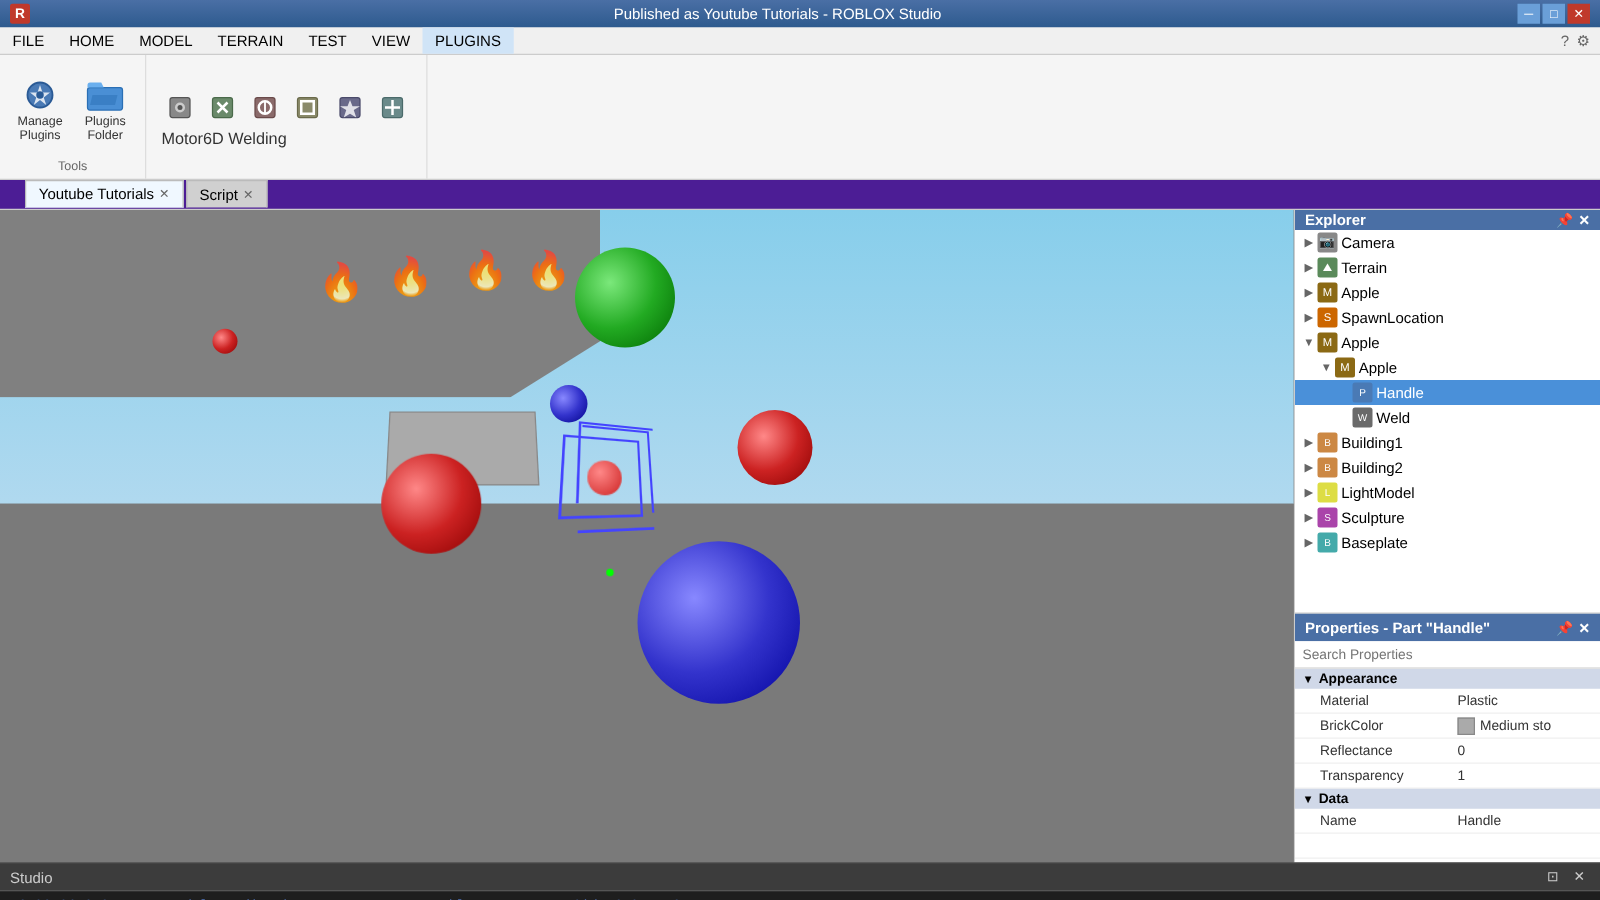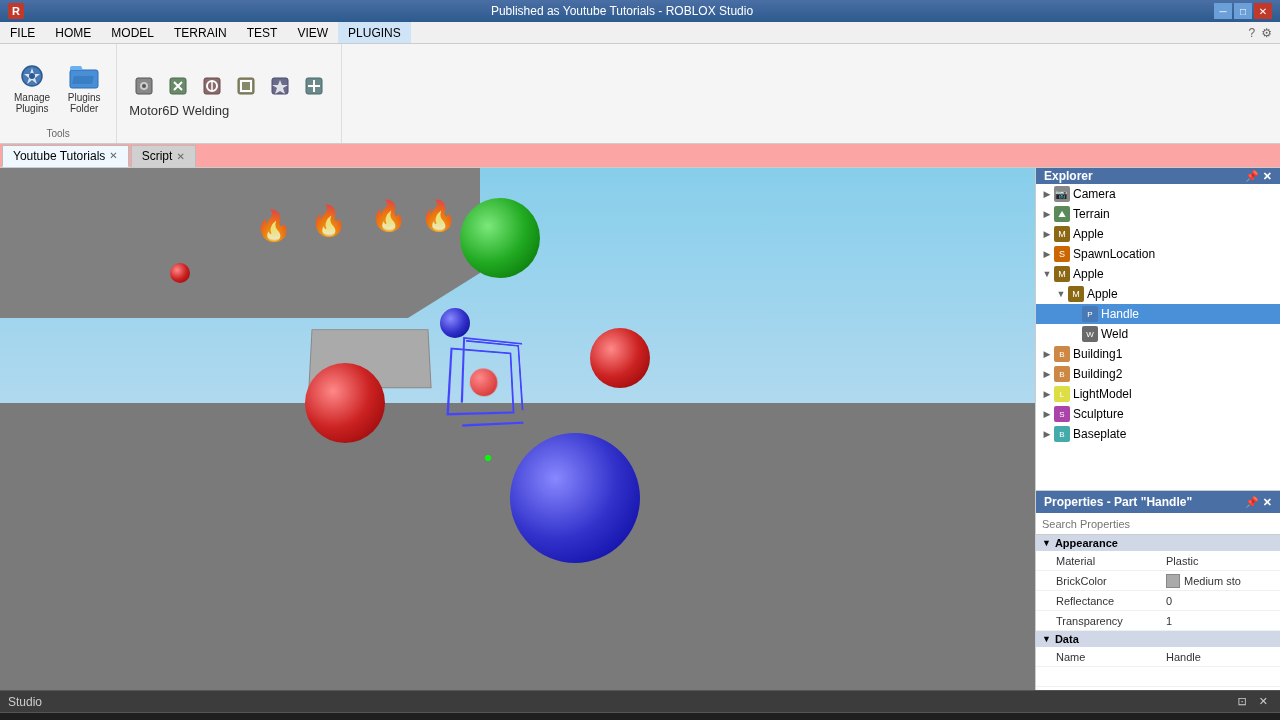--- a/index.html
+++ b/index.html
@@ -44,23 +44,23 @@
     .ribbon-btn .btn-label { font-size: 10px; text-align: center; color: #333; }
     .ribbon-small-btn { display: flex; flex-direction: column; align-items: center; justify-content: center; padding: 2px 4px; cursor: pointer; border-radius: 2px; }
     .ribbon-small-btn .s-icon { width: 22px; height: 22px; display: flex; align-items: center; justify-content: center; }
     .motor6d-section { display: flex; flex-direction: column; justify-content: center; padding: 4px 12px; border-right: 1px solid #ddd; }
     .motor6d-label { font-size: 13px; color: #333; margin-top: 4px; }
     .motor6d-icons { display: flex; gap: 4px; margin-top: 4px; }
 
     
     #tabs-bar {
       height: 24px;
-      background: #fca5a5;
+      background: #4c1d95;
       border-bottom: 1px solid #ccc;
-      display: flex; align-items: center;
+      display: flex; align-items: flex-start; padding-left: 18px;
     }
     .tab { height: 22px; padding: 0 10px; display: flex; align-items: center; gap: 4px; background: #d0d0d0; border: 1px solid #bbb; border-bottom: none; cursor: pointer; font-size: 12px; margin-left: 2px; }
     .tab.active { background: #f0f8ff; border-bottom: 1px solid #f0f8ff; z-index: 1; }
     .tab .close-tab { font-size: 10px; color: #666; cursor: pointer; }
 
     
     #main-area {
       display: flex;
       height: calc(720px - 22px - 22px - 100px - 24px - 30px);
     }

